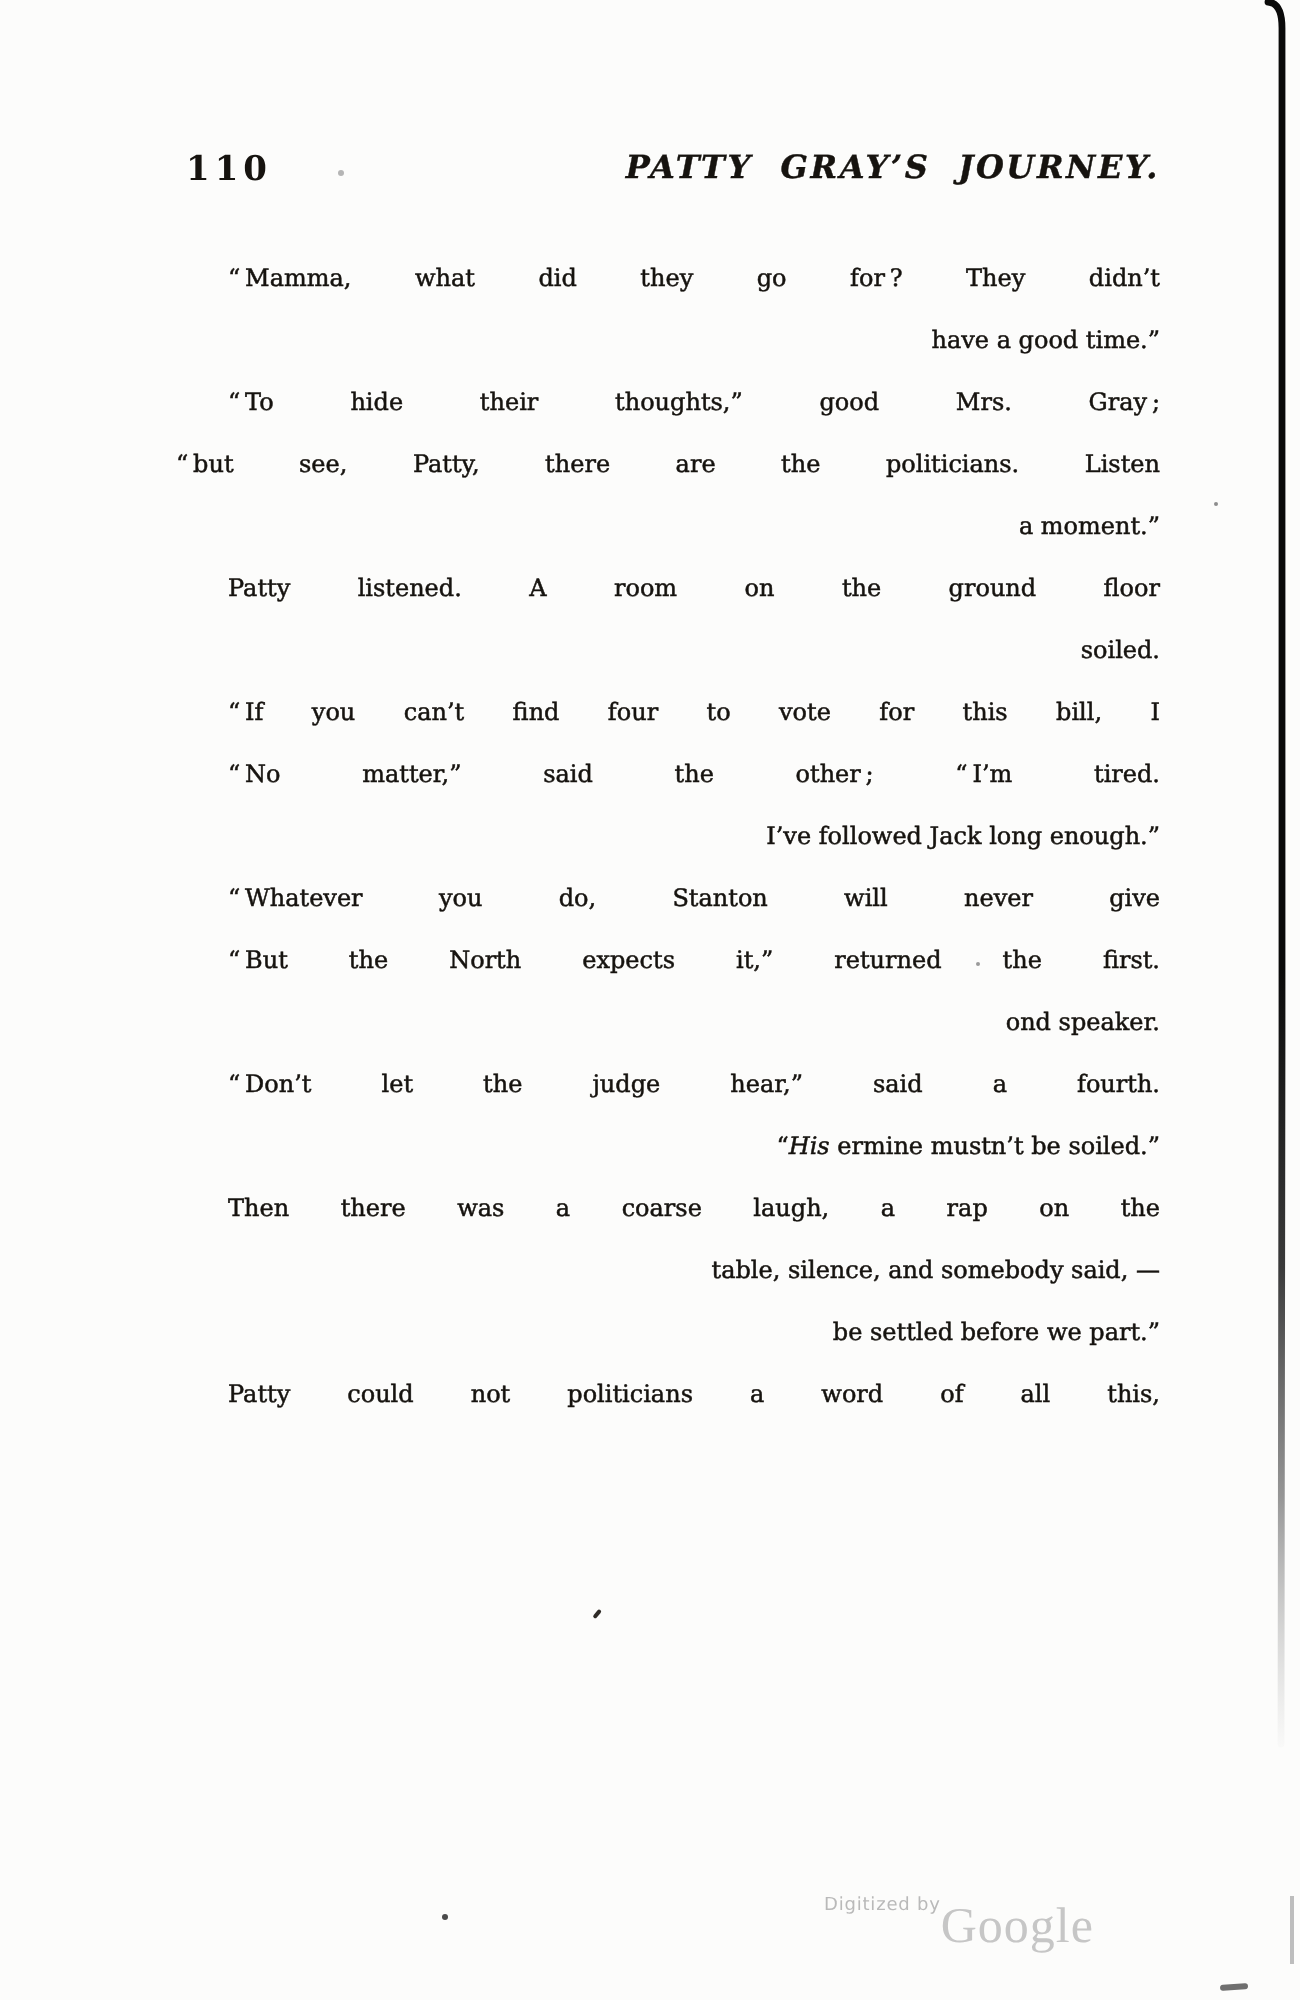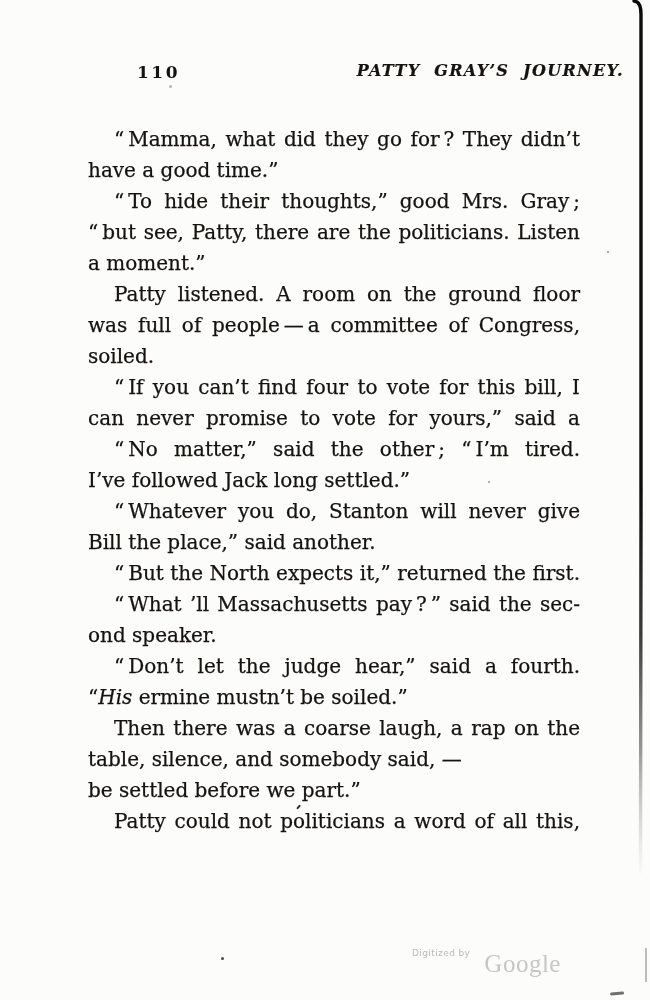--- a/index.html
+++ b/index.html
@@ -3,56 +3,56 @@
 <meta charset="utf-8">
 <style>
   html,body{margin:0;padding:0;background:#e8e8e8;}
   .page{
     position:relative;width:650px;height:1000px;overflow:hidden;
     background:var(--paper,#fcfcfb);
     font-family:"DejaVu Serif", serif;
     color:var(--ink,#16130f);
   }
   
-  .header{position:absolute;top:61px;left:88px;width:492px;height:24px;margin-left:44px;}
+  .header{position:absolute;top:74px;left:88px;width:492px;height:24px;}
   .pagenum{
     position:absolute;left:5px;top:1px;
     font-size:17px;font-weight:bold;letter-spacing:2.5px;
   }
   .title{
     text-align:right;font-size:16px;font-weight:bold;
     letter-spacing:1.3px;word-spacing:7px;font-style:italic;
     -webkit-text-stroke:0.2px currentColor;
   }
   
   .content{
     position:absolute;top:124px;left:88px;width:492px;
-    font-size:20px;
+    font-size:12px;
   }
   .line{
     height:31px;line-height:31px;white-space:normal;
     -webkit-text-stroke:0.25px currentColor;
-    text-align:left;
+    text-align:right;
   }
   .just{text-align:justify;text-align-last:justify;}
   .indent{padding-left:26px;}
   .it{font-style:italic;}
   
   .wm{
     position:absolute;left:412px;top:948px;
     display:flex;align-items:flex-start;
   }
   .wm-pre{
     font-family:"DejaVu Sans", sans-serif;
     font-size:9px;color:#b9b9b9;letter-spacing:0.4px;
   }
   .wm-logo{
     font-family:"Liberation Serif", serif;
     font-size:25px;line-height:32px;color:#c6c6c6;
-    margin-left:14px;letter-spacing:0.5px;
+    margin-left:0;letter-spacing:0.5px;
   }
   
   .edge-svg{position:absolute;left:628px;top:0;}
   .speck{position:absolute;border-radius:50%;}
   .speck-a{left:169px;top:85px;width:3px;height:3px;background:#b5b5b5;}
   .speck-b{left:607px;top:251px;width:2px;height:2px;background:#8d8d8d;}
   .speck-c{left:488px;top:481px;width:2px;height:2px;background:#9a9a9a;}
   .speck-d{left:221px;top:957px;width:3px;height:3px;background:#4a4a4a;}
   .accent-mark{
     position:absolute;left:296px;top:806px;width:5px;height:1.8px;
@@ -77,30 +77,26 @@
     <div class="title">PATTY GRAY’S JOURNEY.</div>
   </div>
 
   <div class="content">
       <div class="line just indent">“ Mamma, what did they go for ?  They didn’t</div>
       <div class="line">have a good time.”</div>
       <div class="line just indent">“ To hide their thoughts,” good Mrs. Gray ;</div>
       <div class="line just">“ but see, Patty, there are the politicians.  Listen</div>
       <div class="line">a moment.”</div>
       <div class="line just indent">Patty listened.  A room on the ground floor</div>
-      <div class="line just">was full of people — a committee of Congress,</div>
       <div class="line">soiled.</div>
       <div class="line just indent">“ If you can’t find four to vote for this bill, I</div>
-      <div class="line just">can never promise to vote for yours,” said a</div>
       <div class="line just indent">“ No matter,” said the other ; “ I’m tired.</div>
-      <div class="line">I’ve followed Jack long settled.”</div>
+      <div class="line">I’ve followed Jack long enough.”</div>
       <div class="line just indent">“ Whatever you do, Stanton will never give</div>
-      <div class="line">Bill the place,” said another.</div>
       <div class="line just indent">“ But the North expects it,” returned the first.</div>
-      <div class="line just indent">“ What ’ll Massachusetts pay ? ” said the sec-</div>
       <div class="line">ond speaker.</div>
       <div class="line just indent">“ Don’t let the judge hear,” said a fourth.</div>
       <div class="line"><span>“</span><span class="it">His</span><span> ermine mustn’t be soiled.”</span></div>
       <div class="line just indent">Then there was a coarse laugh, a rap on the</div>
       <div class="line">table, silence, and somebody said, —</div>
       <div class="line">be settled before we part.”</div>
       <div class="line just indent">Patty could not politicians a word of all this,</div>
     </div>
 
   <div class="wm">

